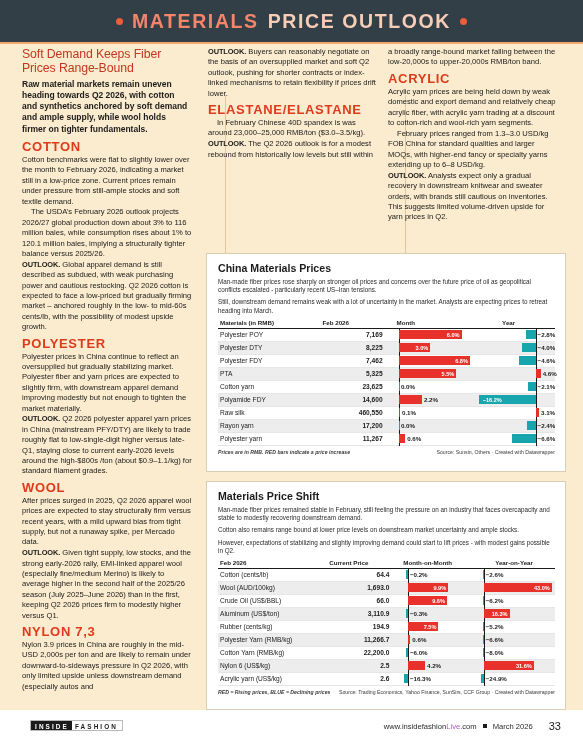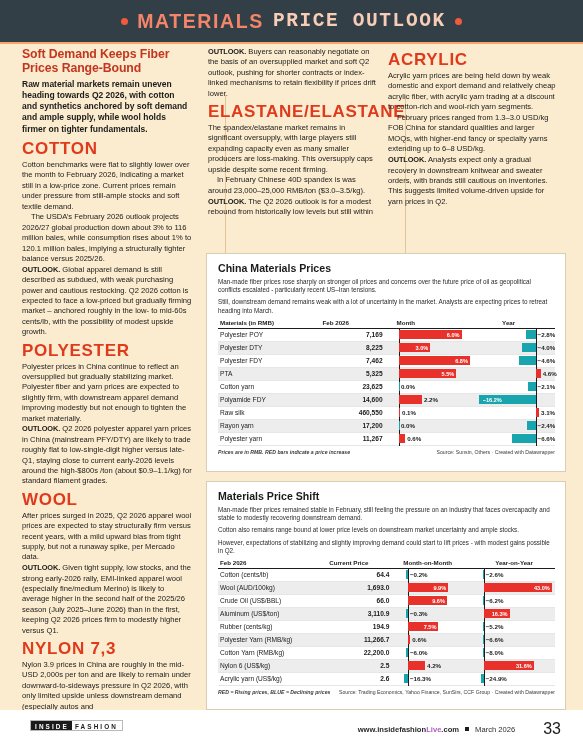--- a/index.html
+++ b/index.html
@@ -16,49 +16,49 @@
     position:absolute; top:0; left:0; width:583px; height:42px;
     background:#333f46;
     display:flex; align-items:center; justify-content:center;
   }
   .banner-title {
     font-size:19.5px; font-weight:bold; letter-spacing:1.6px;
     color:#f4846a;
     display:flex; align-items:center; gap:9px;
     white-space:nowrap;
   }
-  .banner-title .w2 { color:#f7cdb8;font-family:Liberation Mono, monospace; }
+  .banner-title .w2 { color:#f7cdb8; }
   .dot { width:7px; height:7px; border-radius:50%; background:#ef5b3c; display:inline-block; }
 
   
   .sheet {
     position:absolute; top:42px; left:0; width:583px; height:668px;
     background:#fbeccf;
     border-top:2px solid #f3a76b;
   }
 
   
   .cols { position:absolute; top:47px; left:22px; width:544px; }
   .col { position:absolute; top:0; width:170px; }
   .col1 { left:0; }
   .col2 { left:186px; }
   .col3 { left:366px; }
   .vrule1 { position:absolute; top:48px; left:203px; width:1px; height:205px; background:#e2c59a; }
   .vrule2 { position:absolute; top:48px; left:383px; width:1px; height:205px; background:#e2c59a; }
 
   h1.headline {
-    font-size:12.3px; font-weight:bold; color:#c3361f; line-height:1.16;
+    font-size:12.3px; font-weight:normal; color:#c3361f; line-height:1.16;
     margin-bottom:3px; letter-spacing:-0.1px;
   }
   .lede {
     font-size:8.5px; font-weight:bold; color:#1b1b1b; line-height:1.33;
     margin-bottom:4px;
   }
   h2.sect {
-    font-size:17px; font-weight:bold; color:#e03a1c; letter-spacing:0.7px;
+    font-size:13px; font-weight:bold; color:#e03a1c; letter-spacing:0.7px;
     margin:3px 0 1px;
   }
   p.body {
     font-size:7.6px; color:#1a1a1a; line-height:1.37; text-align:left;
     margin-bottom:0.5px;
   }
   p.indent { text-indent:9px; }
   .ol { font-weight:bold; font-size:7.4px; letter-spacing:-0.1px; }
 
   
@@ -119,24 +119,24 @@
   }
   .logo .a { background:#1b1b1b; color:#fff; font-size:6.4px; font-weight:bold;
     letter-spacing:2.1px; padding:1.5px 3px 1px 4px; }
   .logo .b { background:#fff; color:#1b1b1b; font-size:6.4px; font-weight:bold;
     letter-spacing:2.1px; padding:1.5px 4px 1px 3px; }
   .fmeta {
     position:absolute; top:10px; right:22px;
     display:flex; align-items:center; gap:6px;
     font-size:7.6px; color:#2a2a2a;
   }
-  .fmeta .url { font-weight:bold; }
+  .fmeta .url { font-weight:normal; }
   .fmeta .url .live { color:#b05cc4; }
   .fmeta .sq { width:4px; height:4px; background:#1b1b1b; display:inline-block; }
-  .fmeta .pg { font-size:16px; color:#1b1b1b; margin-left:22px; }
+  .fmeta .pg { font-size:11px; color:#1b1b1b; margin-left:10px; }
 </style>
 </head>
 <body>
 
 <div class="page">
 
   <div class="banner">
     <div class="banner-title">
       <span class="dot"></span>
       <span>MATERIALS</span>
@@ -169,26 +169,26 @@
       <p class="body"><span class="ol">OUTLOOK.</span> <span>Given tight supply, low stocks, and the strong early-2026 rally, EMI-linked apparel wool (especially fine/medium Merino) is likely to average higher in the second half of the 2025/26 season (July 2025–June 2026) than in the first, keeping Q2 2026 prices firm to modestly higher versus Q1.</span></p>
 
       <h2 class="sect">NYLON 7,3</h2>
       <p class="body">Nylon 3.9 prices in China are roughly in the mid-USD 2,000s per ton and are likely to remain under downward-to-sideways pressure in Q2 2026, with only limited upside unless downstream demand (especially autos and</p>
     </div>
 
     <div class="col col2">
       <p class="body"><span class="ol">OUTLOOK.</span> <span>Buyers can reasonably negotiate on the basis of an oversupplied market and soft Q2 outlook, pushing for shorter contracts or index-linked mechanisms to retain flexibility if prices drift lower.</span></p>
 
       <h2 class="sect">ELASTANE/ELASTANE</h2>
-      <p class="body">The spandex/elastane market remains in significant oversupply, with large players still expanding capacity even as many smaller producers are loss-making. This oversupply caps upside despite some recent firming.</p>
       <p class="body indent">In February Chinese 40D spandex is was around 23,000–25,000 RMB/ton ($3.0–3.5/kg).</p>
       <p class="body"><span class="ol">OUTLOOK.</span> <span>The Q2 2026 outlook is for a modest rebound from historically low levels but still within</span></p>
     </div>
 
     <div class="col col3">
+      <p class="body">a broadly range-bound market falling between the low-20,000s to upper-20,000s RMB/ton band.</p>
       <h2 class="sect">ACRYLIC</h2>
       <p class="body">Acrylic yarn prices are being held down by weak domestic and export demand and relatively cheap acrylic fiber, with acrylic yarn trading at a discount to cotton-rich and wool-rich yarn segments.</p>
       <p class="body indent">February prices  ranged from 1.3–3.0 USD/kg FOB China for standard qualities and larger MOQs, with higher-end fancy or specialty yarns extending up to 6–8 USD/kg.</p>
       <p class="body"><span class="ol">OUTLOOK.</span> <span>Analysts expect only a gradual recovery in downstream knitwear and sweater orders, with brands still cautious on inventories. This suggests limited volume-driven upside for yarn prices in Q2.</span></p>
     </div>
   </div>
 
   <div class="panel panel2">
     <div class="panel-inner">
       <div class="panel-title">Materials Price Shift</div>

